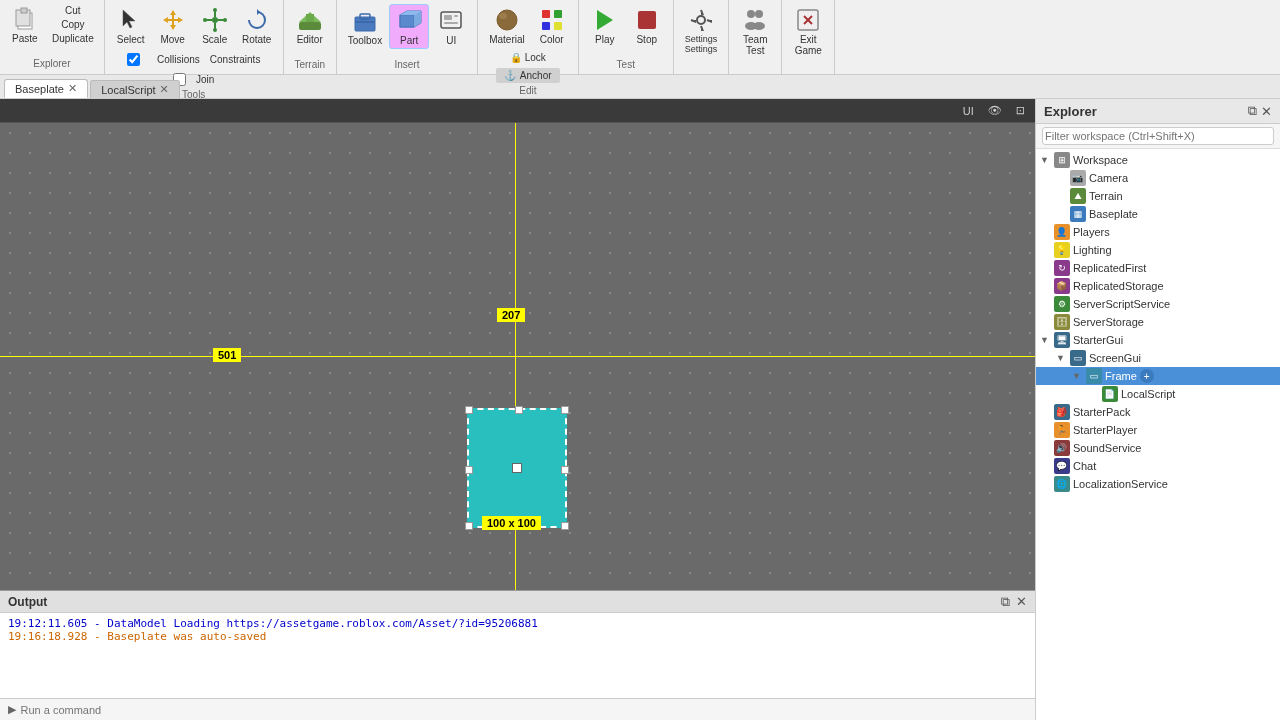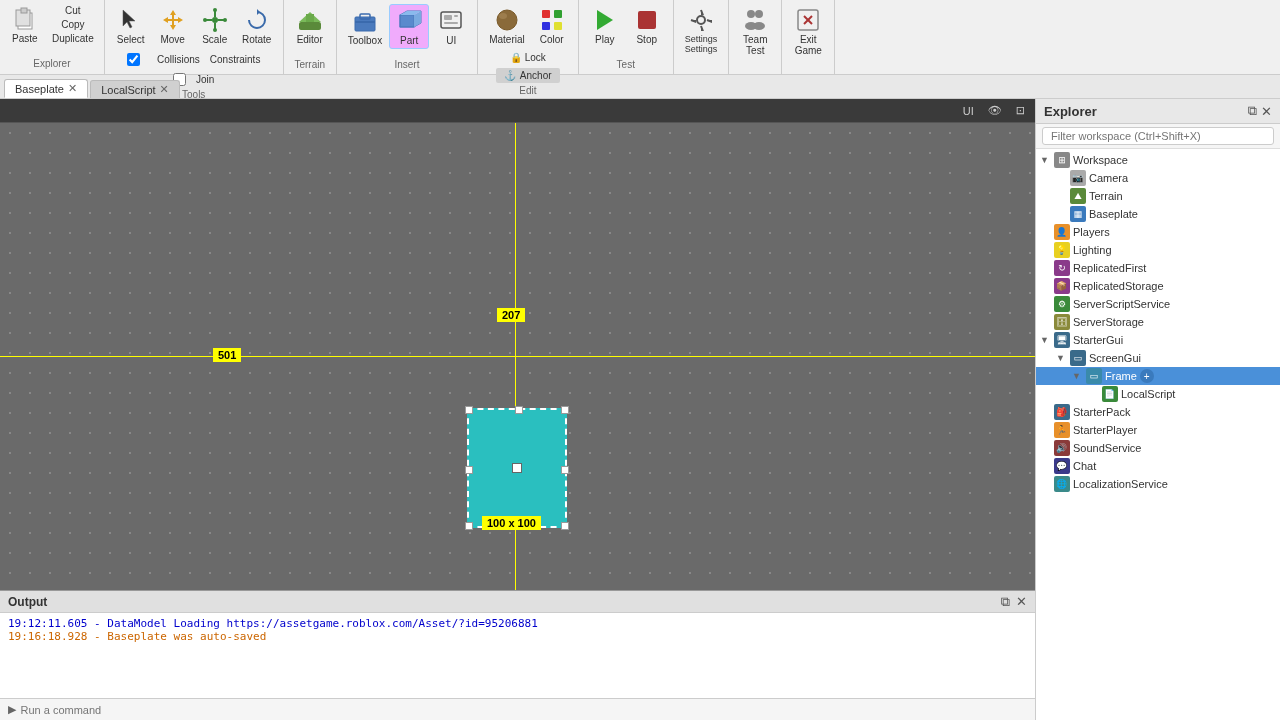--- a/index.html
+++ b/index.html
@@ -301,21 +301,21 @@
 
     #explorer-search {
       padding: 3px 6px;
       background: #f5f5f5;
       border-bottom: 1px solid #ddd;
     }
     #explorer-search input {
       width: 100%;
       border: 1px solid #ccc;
       border-radius: 3px;
-      padding: 2px 8px;
+      padding: 2px 2px;
       font-size: 11px;
       background: #fff;
     }
 
     #explorer-tree {
       flex: 1;
       overflow-y: auto;
       padding: 2px 0;
       background: #fff;
     }

